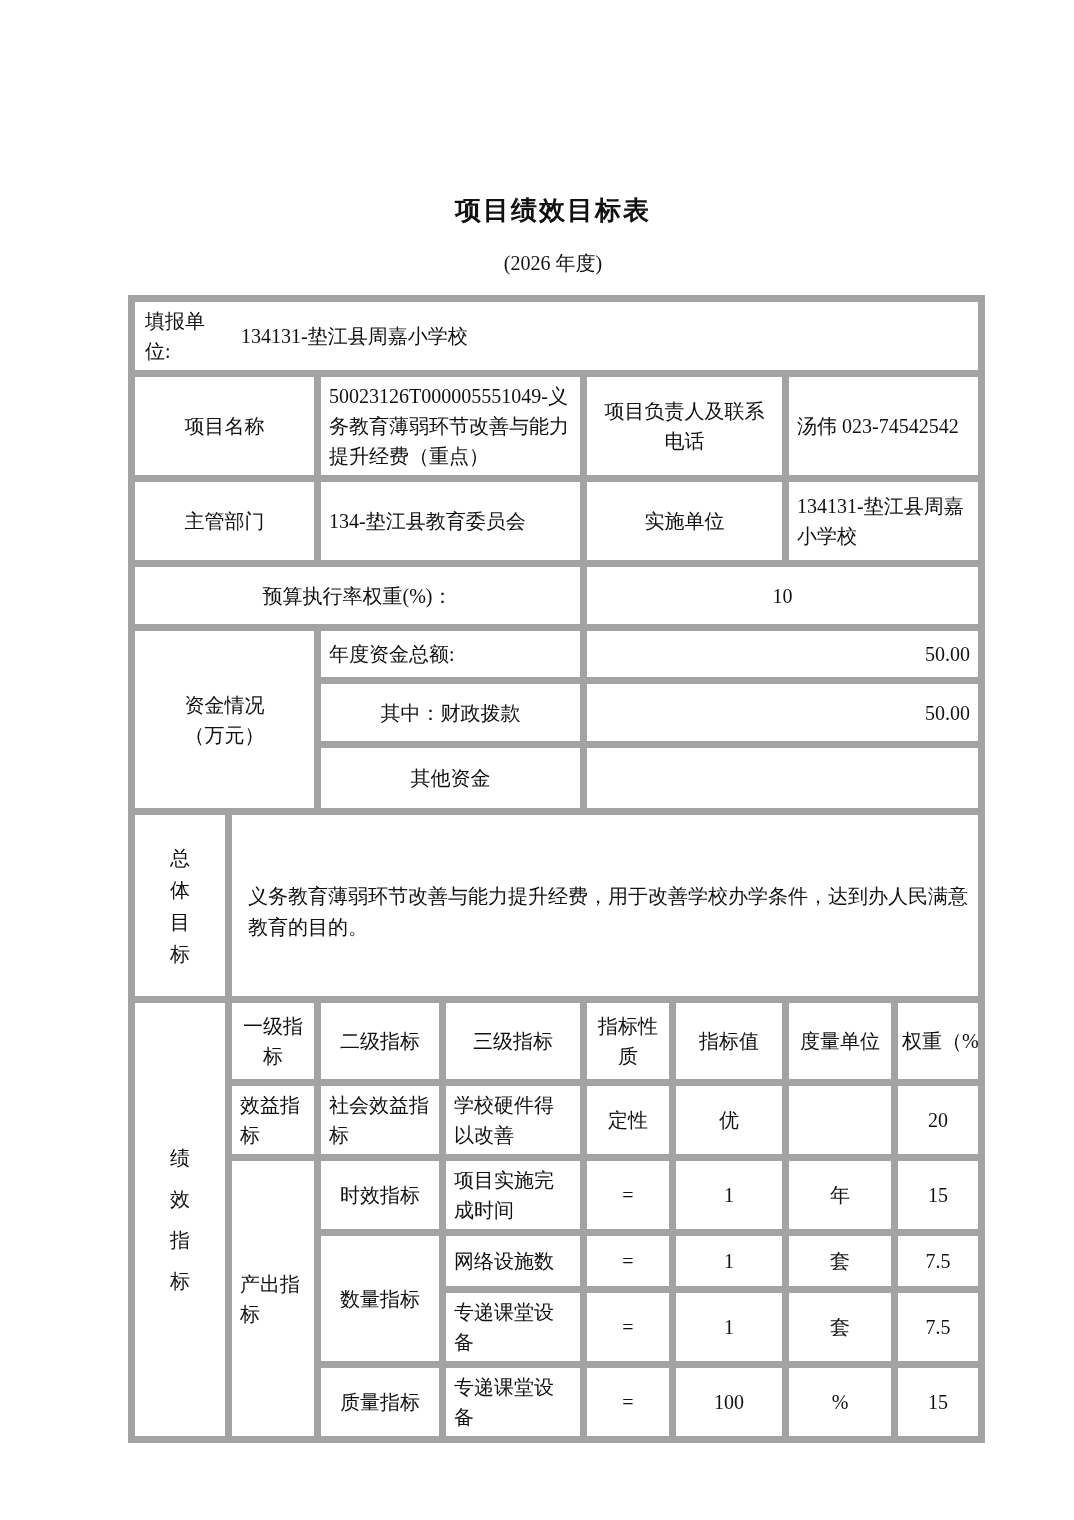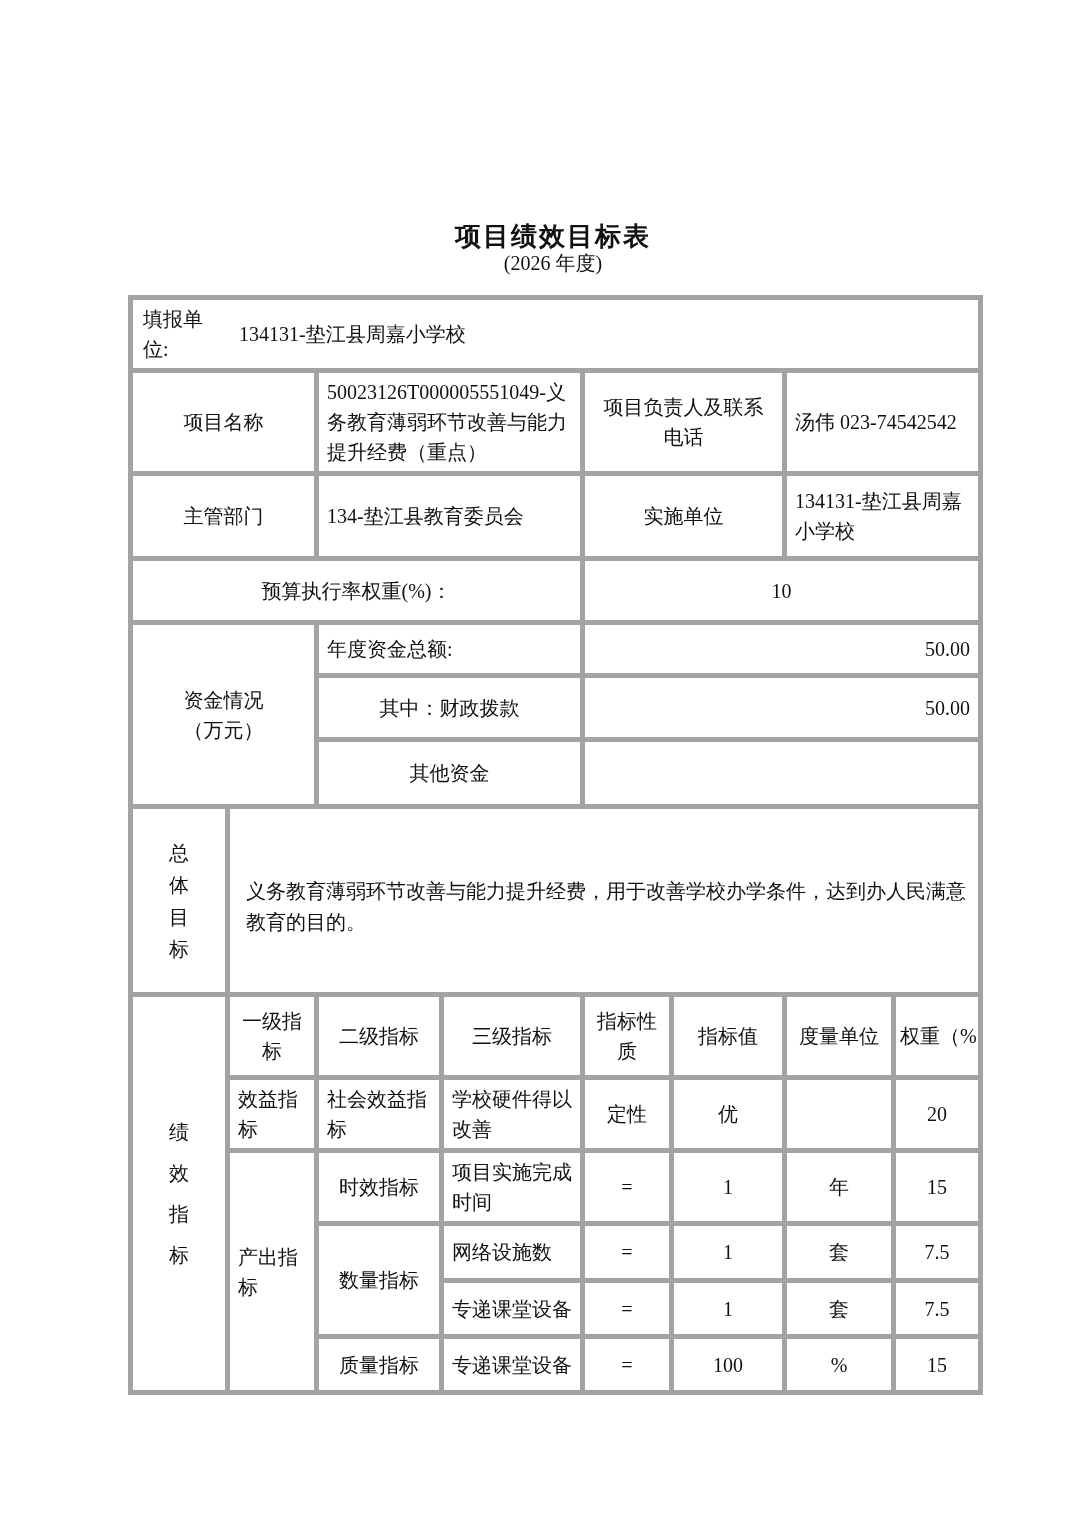--- a/index.html
+++ b/index.html
@@ -8,34 +8,33 @@
     width:1074px; height:1520px;
     margin:0 auto;
     background:#ffffff;
     font-family:"Liberation Serif","DejaVu Serif",serif;
     color:#111;
   }
   .title {
     position:absolute; top:193px; left:128px; width:850px;
     text-align:center; font-size:26px; font-weight:bold;
     letter-spacing:2px;
-    margin-top:26px;
   }
   .subtitle {
     position:absolute; top:250px; left:128px; width:850px;
     text-align:center; font-size:20px; font-weight:normal;
   }
   table.main {
     position:absolute; top:295px; left:128px;
     border-collapse:collapse; table-layout:fixed;
     width:850px;
     border:2px solid #000;
   }
   td {
-    border:5px solid #a3a3a3;
+    border:7px solid #a3a3a3;
     font-size:20px;
     padding:4px 8px;
     vertical-align:middle;
     line-height:30px;
     word-break:break-all;
     overflow:hidden;
   }
   .c  { text-align:center; }
   .l  { text-align:left; }
   .r  { text-align:right; }

